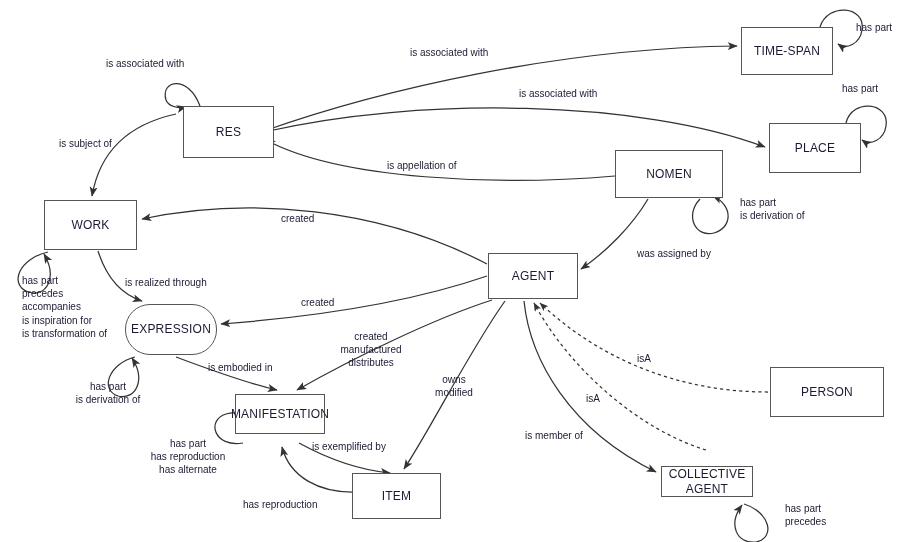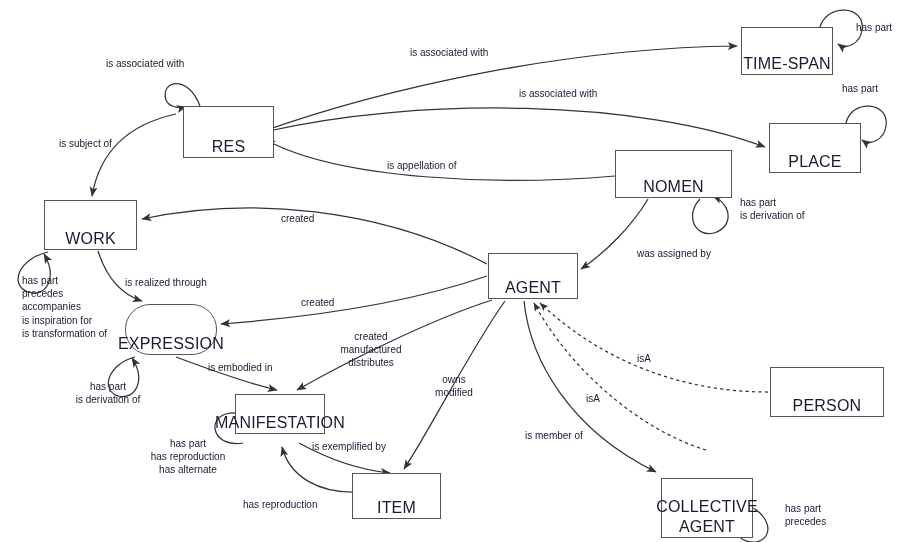--- a/index.html
+++ b/index.html
@@ -24,25 +24,25 @@
     top: 0;
     width: 907px;
     height: 542px;
   }
   .entity-box {
     position: absolute;
     box-sizing: border-box;
     border: 1.3px solid #555555;
     background: #ffffff;
     display: flex;
-    align-items: flex-end;
+    align-items: center;
     justify-content: center;
     text-align: center;
     font-family: "Liberation Sans", sans-serif;
-    font-size: 16px;
+    font-size: 12px;
     color: #1a1a33;
     letter-spacing: 0.2px;
     line-height: 1.25;
     z-index: 5;
   }
   .edge-label {
     position: absolute;
     font-family: "Liberation Sans", sans-serif;
     font-size: 10px;
     color: #1a1a33;
@@ -142,37 +142,37 @@
   </div>
 
   <div class="entity-box" style="left:352px; top:473px; width:89px; height:46px;">
     <span>ITEM</span>
   </div>
 
   <div class="entity-box" style="left:488px; top:253px; width:90px; height:46px;">
     <span>AGENT</span>
   </div>
 
-  <div class="entity-box" style="left:615px; top:150px; width:117px; height:48px;">
+  <div class="entity-box" style="left:615px; top:150px; width:108px; height:48px;">
     <span>NOMEN</span>
   </div>
 
   <div class="entity-box" style="left:741px; top:27px; width:92px; height:48px;">
     <span>TIME-SPAN</span>
   </div>
 
   <div class="entity-box" style="left:769px; top:123px; width:92px; height:50px;">
     <span>PLACE</span>
   </div>
 
   <div class="entity-box" style="left:770px; top:367px; width:114px; height:50px;">
     <span>PERSON</span>
   </div>
 
-  <div class="entity-box" style="left:661px; top:478px; width:92px; height:60px;">
+  <div class="entity-box" style="left:661px; top:466px; width:92px; height:31px;">
     <span style="white-space:pre-line;">COLLECTIVE
 AGENT</span>
   </div>
 
   <div class="edge-label left" style="left:106px; top:57px;">is associated with</div>
   <div class="edge-label left" style="left:410px; top:46px;">is associated with</div>
   <div class="edge-label left" style="left:519px; top:87px;">is associated with</div>
   <div class="edge-label left" style="left:856px; top:21px;">has part</div>
   <div class="edge-label left" style="left:842px; top:82px;">has part</div>
   <div class="edge-label left" style="left:387px; top:159px;">is appellation of</div>

